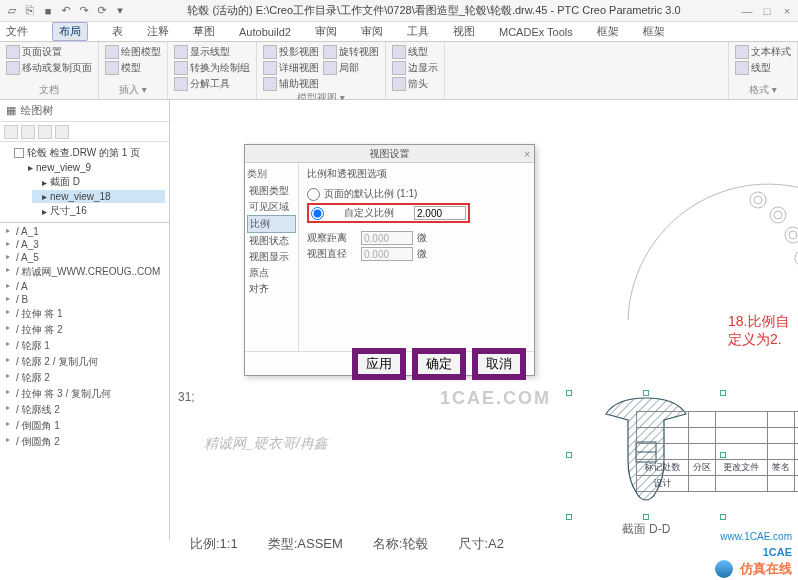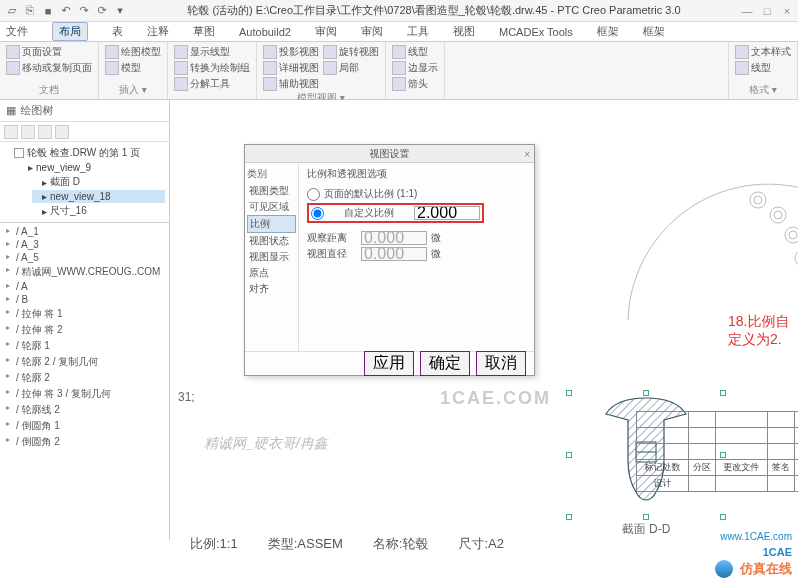--- a/index.html
+++ b/index.html
@@ -37,24 +37,24 @@
 .dialog .dlgtitle { height: 18px; background: #eee; border-bottom: 1px solid #ccc; text-align: center; font-size: 10px; line-height: 18px; color:#555; position:relative;}
 .dialog .dlgtitle .x { position:absolute; right:4px; top:1px; color:#888;}
 .dialog .dlgbody { flex:1; display:flex; }
 .dialog .catcol { width: 54px; border-right: 1px solid #ddd; padding: 4px 2px; }
 .dialog .catcol .lbl { font-size: 10px; color:#666; margin-bottom:2px;}
 .dialog .catcol .ci { font-size: 10px; color:#555; padding:1px 2px; }
 .dialog .catcol .ci.sel { background:#d8e6f4; border:1px solid #8ab; }
 .dialog .opts { flex:1; padding: 4px 8px; font-size: 10px; color:#555;}
 .dialog .opts .head { margin-bottom: 6px; }
 .dialog .opts .row { display:flex; align-items:center; gap:4px; margin:2px 0;}
-.dialog .opts input[type=text]{ width:66px; height:14px; font-size:16px; border:1px solid #aaa; padding:0 2px;}
+.dialog .opts input[type=text]{ width:52px; height:14px; font-size:10px; border:1px solid #aaa; padding:0 2px;}
 .dialog .opts .boxed { border: 2px solid #d33; padding: 1px 2px; display:inline-flex; align-items:center; gap:20px;}
 .dialog .dlgbtns { height: 24px; border-top:1px solid #ddd; display:flex; justify-content:flex-end; align-items:center; gap:6px; padding:0 8px;}
-.dialog .dlgbtns button { font-size:16px; padding:1px 8px; border:1px solid #701a75; background:#f4f4f4;}
+.dialog .dlgbtns button { font-size:13px; padding:1px 8px; border:6px solid #701a75; background:#f4f4f4;}
 .annot { position:absolute; left: 558px; top: 213px; color:#d33; font-size: 14px; }
 .wm { position:absolute; left: 34px; top: 335px; color:#bbb; font-size: 14px; font-style:italic; }
 .wm2 { position:absolute; left: 270px; top: 288px; color:#ccc; font-size: 18px; font-weight:bold; letter-spacing:2px;}
 .part { position: absolute; left: 396px; top: 290px; width: 160px; }
 .part .handles { position:relative; width:160px; height:130px; }
 .part .h { position:absolute; width:6px; height:6px; border:1px solid #4a8; background:#fff;}
 .part svg { display:block; }
 .part .caption { text-align:center; font-size:12px; color:#666; line-height:14px; margin-top:2px;}
 .gears { position:absolute; right:-20px; top:70px; }
 .statusbar { position:absolute; bottom:26px; left:170px; right:0; height:20px; display:flex; align-items:center; gap:30px; padding:0 20px; font-size:13px; color:#555; background:#fff;}

